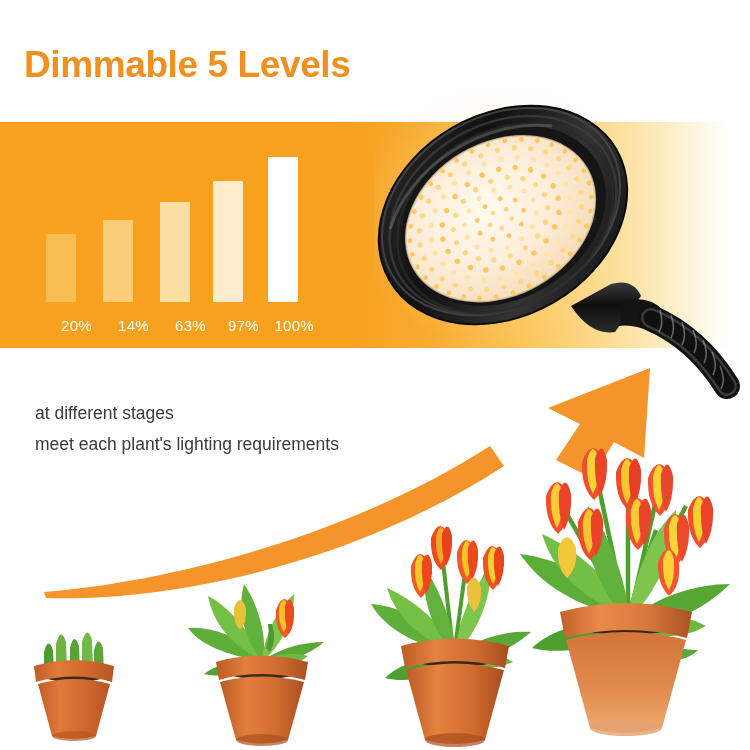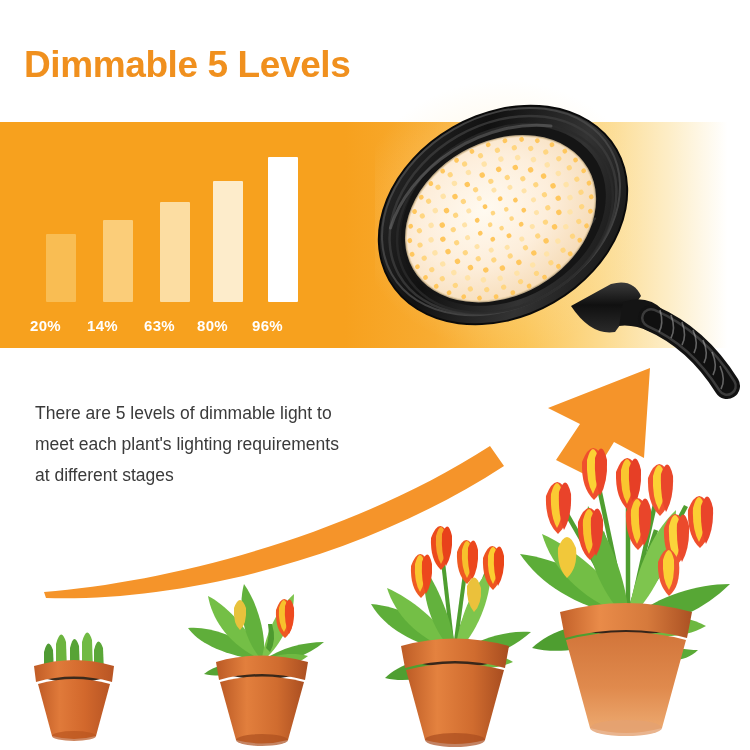--- a/index.html
+++ b/index.html
@@ -18,22 +18,22 @@
     position:absolute;left:0;top:122px;width:750px;height:226px;
     background:linear-gradient(to right,
        #f7a11e 0%, #f7a11e 46%, #f8ac32 58%,
        #fbc558 70%, #fcda8d 80%, #fdedc6 89%, #ffffff 97%, #ffffff 100%);
   }
 
   
   #chart{position:absolute;left:0;top:122px;width:360px;height:226px;}
   .bar{position:absolute;bottom:46px;width:30px;border-radius:1px;}
   .blabel{
-    position:absolute;bottom:14px;width:62px;text-align:left;
-    font-size:15px;color:#ffffff;letter-spacing:0.3px;font-weight:bold;
+    position:absolute;bottom:14px;width:62px;text-align:right;
+    font-size:15px;color:#ffffff;letter-spacing:0.3px;
   }
 
   
   #lamp{position:absolute;left:375px;top:70px;width:375px;height:330px;}
   #lamp svg{display:block;}
 
   
   #copy{
     position:absolute;left:35px;top:398px;width:400px;
     font-size:17.5px;line-height:31px;color:#3a3a3a;
@@ -58,22 +58,22 @@
 
   <div id="chart">
     <div class="bar" style="left: 46px; width: 30px; height: 68px; background: rgb(249, 189, 83);"></div>
     <div class="bar" style="left: 103px; width: 30px; height: 82px; background: rgb(251, 205, 121);"></div>
     <div class="bar" style="left: 160px; width: 30px; height: 100px; background: rgb(252, 221, 162);"></div>
     <div class="bar" style="left: 213px; width: 30px; height: 121px; background: rgb(253, 236, 203);"></div>
     <div class="bar" style="left: 268px; width: 30px; height: 145px; background: rgb(255, 255, 255);"></div>
     <div class="blabel" style="left: 30px; color: rgb(255, 255, 255);">20%</div>
     <div class="blabel" style="left: 87px; color: rgb(255, 255, 255);">14%</div>
     <div class="blabel" style="left: 144px; color: rgb(255, 255, 255);">63%</div>
-    <div class="blabel" style="left: 197px; color: rgb(255, 255, 255);">80%</div>
-    <div class="blabel" style="left: 252px; color: rgb(255, 255, 255);">96%</div>
+    <div class="blabel" style="left: 197px; color: rgb(255, 255, 255);">97%</div>
+    <div class="blabel" style="left: 252px; color: rgb(255, 255, 255);">100%</div>
   </div>
 
   <div id="lamp">
     <svg width="375" height="330" viewBox="0 0 375 330">
       <defs>
         <radialGradient id="panelGrad" cx="45%" cy="40%" r="62%">
           <stop offset="0%" stop-color="#fffaf0"></stop>
           <stop offset="55%" stop-color="#fdeedb"></stop>
           <stop offset="100%" stop-color="#f6dcb8"></stop>
         </radialGradient>
@@ -289,23 +289,22 @@
           <path d="M 318 260 q 6 14 1 23"></path>
           <path d="M 328 270 q 6 14 1 23"></path>
           <path d="M 337 282 q 6 14 1 23"></path>
           <path d="M 345 296 q 6 14 1 23"></path>
         </g>
       </g>
     </svg>
   </div>
 
   <div id="copy" style="color: rgb(58, 58, 58);">
-    <div>There are 5 levels of dimmable light to</div>
+    <div>at different stages</div>
     <div>meet each plant's lighting requirements</div>
-    <div>at different stages</div>
   </div>
 
   <div id="arrow">
     <svg width="660" height="260" viewBox="0 0 660 260">
       <path d="M 24 242 C 150 232 330 186 470 96 L 484 116 C 336 212 156 252 26 248 Z" fill="#f5942a"></path>
       <path d="M 630 18 L 528 58 L 560 74 L 536 110 L 572 128 L 594 92 L 624 108 Z" fill="#f5942a"></path>
     </svg>
   </div>
 
   <div class="plant" style="left:18px;top:600px">

